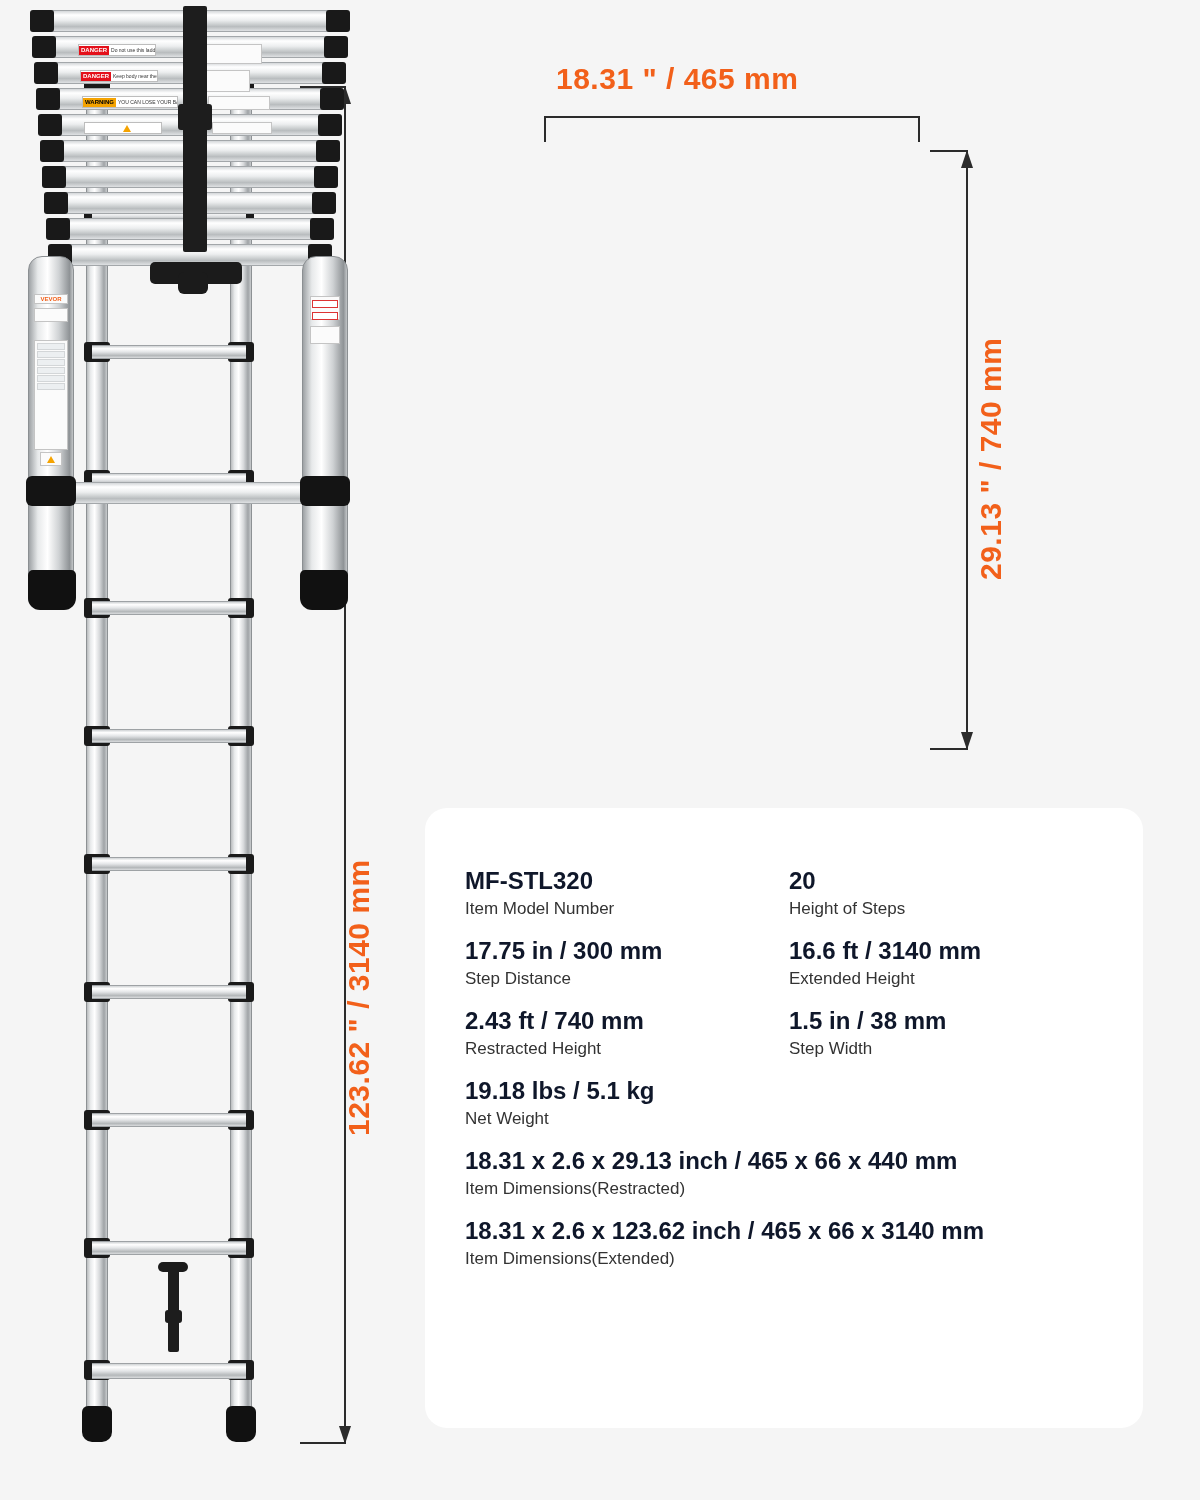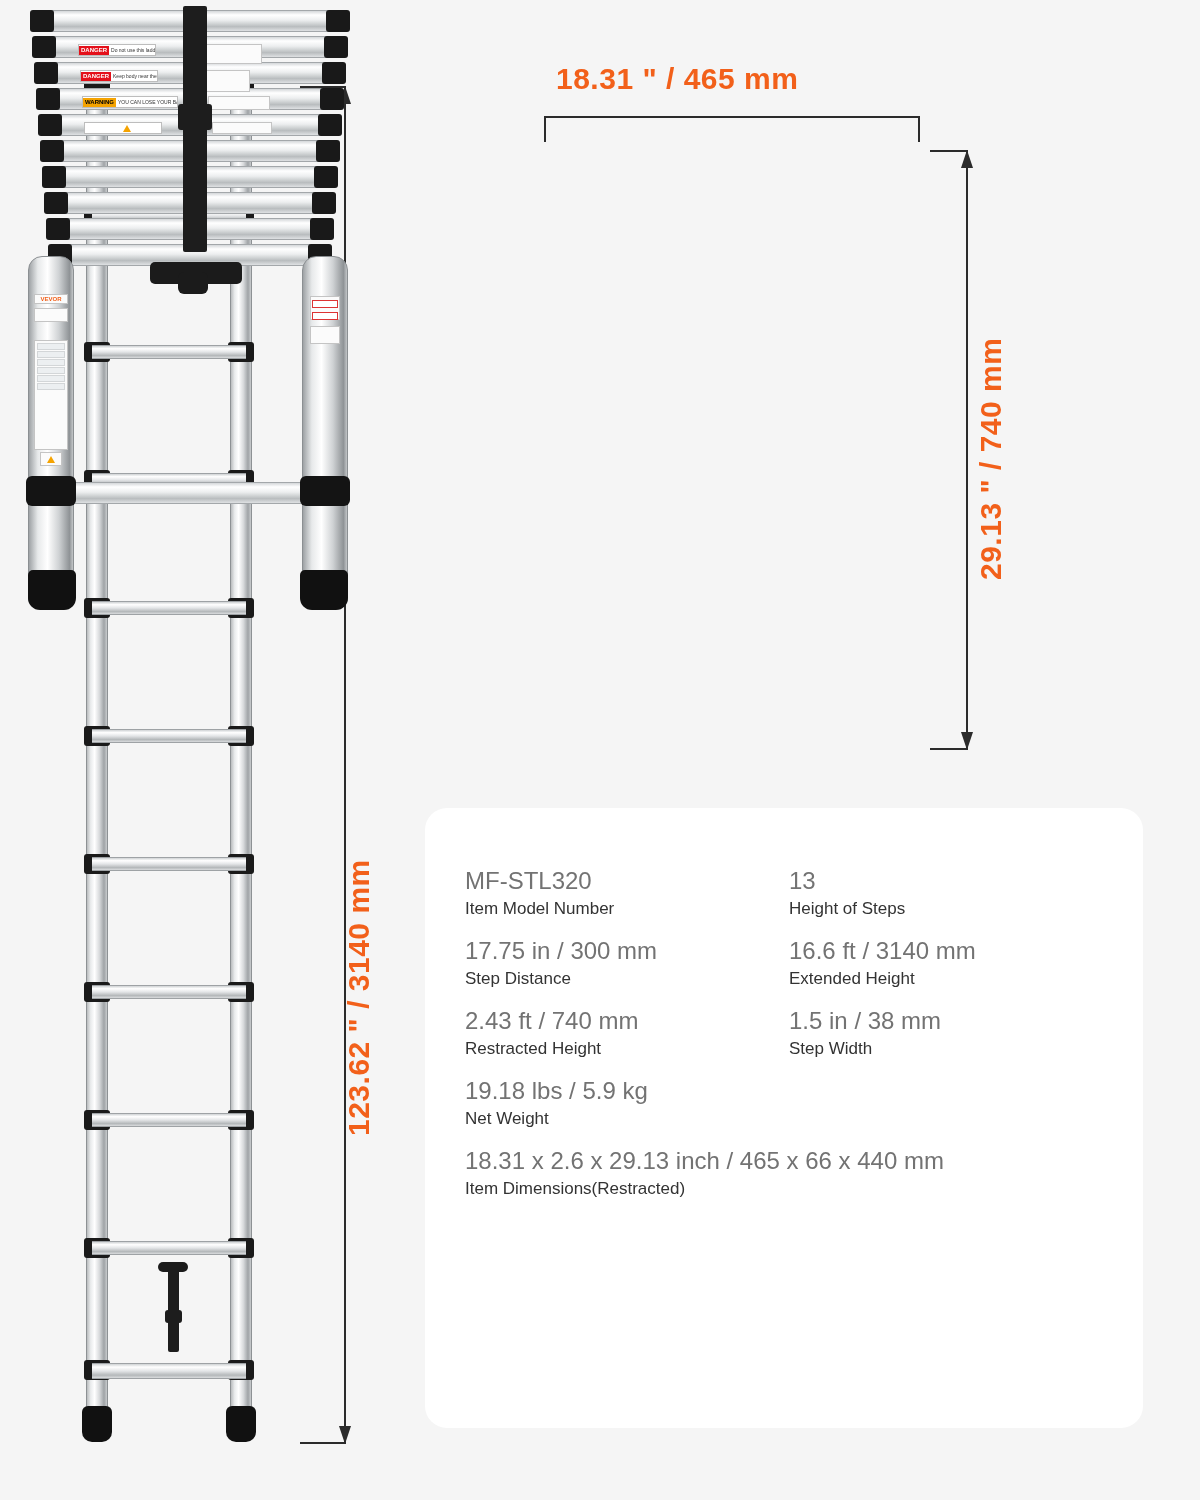--- a/index.html
+++ b/index.html
@@ -161,23 +161,23 @@
   }
   .spec-grid {
     position: absolute;
     left: 40px;
     top: 58px;
     width: 648px;
   }
   .spec-row { display: flex; }
   .spec-col { width: 50%; }
   .spec-val {
-    color: #737373;
+    color: #0f172a;
     font-size: 24px;
-    font-weight: normal;
+    font-weight: bold;
     line-height: 30px;
   }
   .spec-key {
     color: #333;
     font-size: 17px;
     line-height: 26px;
     margin-bottom: 14px;
   }
   .spec-wide .spec-val { font-size: 24px; }
 </style>
@@ -373,21 +373,21 @@
 
   <div id="spec-card">
     <div class="spec-grid">
 
       <div class="spec-row">
         <div class="spec-col">
           <div class="spec-val">MF-STL320</div>
           <div class="spec-key">Item Model Number</div>
         </div>
         <div class="spec-col">
-          <div class="spec-val">13</div>
+          <div class="spec-val">20</div>
           <div class="spec-key">Height of Steps</div>
         </div>
       </div>
 
       <div class="spec-row">
         <div class="spec-col">
           <div class="spec-val">17.75 in / 300 mm</div>
           <div class="spec-key">Step Distance</div>
         </div>
         <div class="spec-col">
@@ -406,30 +406,36 @@
           <div class="spec-key">Step Width</div>
         </div>
       </div>
 
       <div class="spec-row">
         <div class="spec-col"></div>
       </div>
 
       <div class="spec-row">
         <div class="spec-col">
-          <div class="spec-val">19.18 lbs / 5.9 kg</div>
+          <div class="spec-val">19.18 lbs / 5.1 kg</div>
           <div class="spec-key">Net Weight</div>
         </div>
         <div class="spec-col"></div>
       </div>
 
       <div class="spec-row spec-wide">
         <div style="width:100%">
           <div class="spec-val">18.31 x 2.6 x 29.13 inch / 465 x 66 x 440 mm</div>
           <div class="spec-key">Item Dimensions(Restracted)</div>
         </div>
       </div>
 
+      <div class="spec-row spec-wide">
+        <div style="width:100%">
+          <div class="spec-val">18.31 x 2.6 x 123.62 inch / 465 x 66 x 3140 mm</div>
+          <div class="spec-key">Item Dimensions(Extended)</div>
+        </div>
+      </div>
 
     </div>
   </div>
 
 </div>
 
 </body></html>

